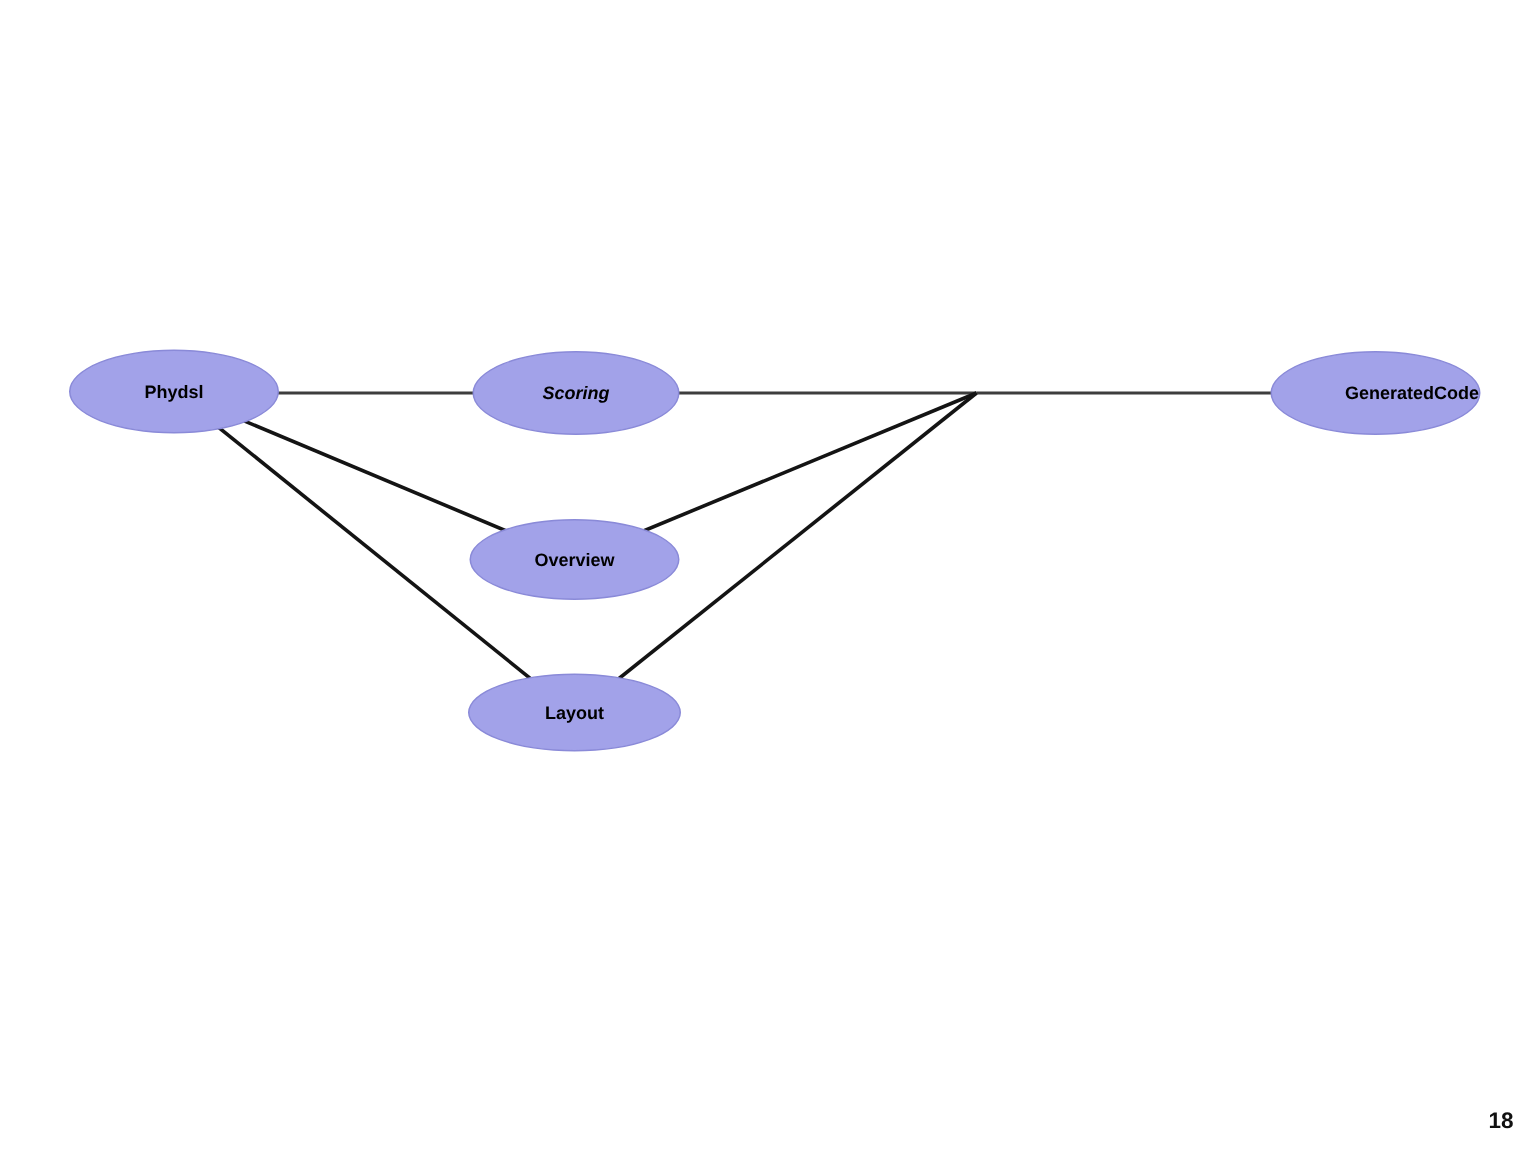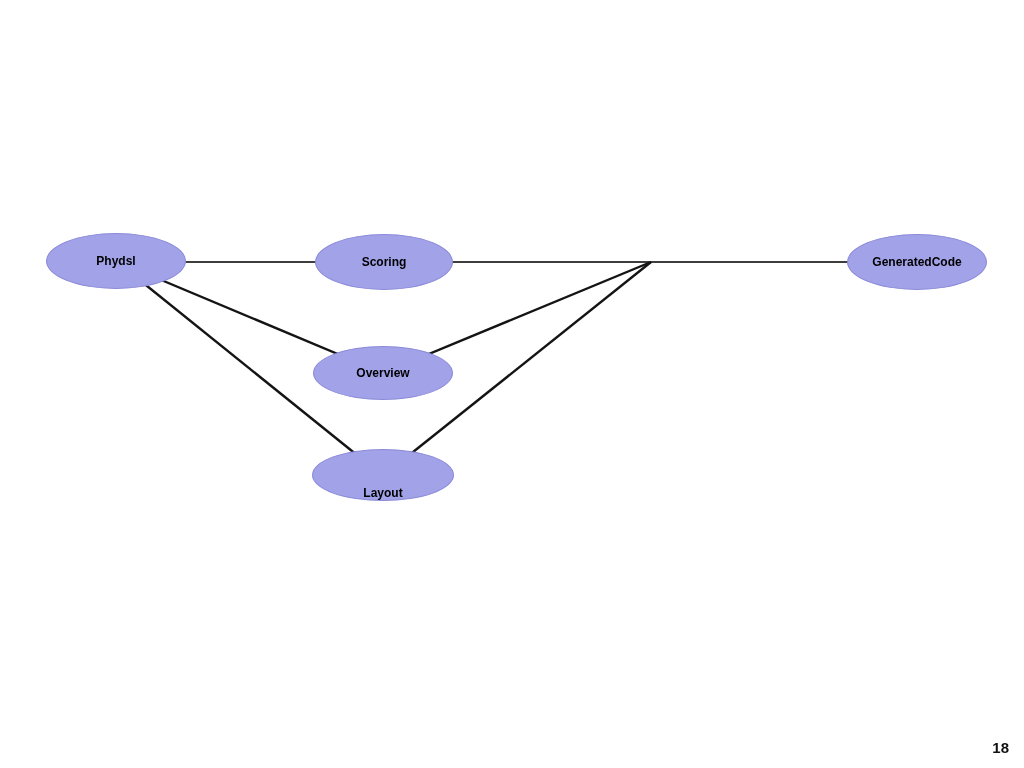--- a/index.html
+++ b/index.html
@@ -47,25 +47,25 @@
     z-index: 1;
     box-sizing: border-box;
   }
   .node-label {
     font-size: 12px;
     font-weight: bold;
     color: #000000;
     white-space: nowrap;
   }
   .node-phydsl        { left: 46px;  top: 233px; width: 140px; height: 56px; }
-  .node-scoring       { left: 315px; top: 234px; width: 138px; height: 56px; }
+  .node-scoring       { left: 315px; top: 234px; width: 138px; height: 56px; font-style: italic; }
   .node-codetemplate  { left: 580px; top: 234px; width: 142px; height: 56px; }
-  .node-generatedcode { left: 847px; top: 234px; width: 140px; height: 56px; }
+  .node-generatedcode { left: 847px; top: 234px; width: 140px; height: 56px; justify-content: flex-end; }
   .node-dynamics      { left: 313px; top: 346px; width: 140px; height: 54px; }
-  .node-layout        { left: 312px; top: 449px; width: 142px; height: 52px; align-items: flex-end; }
+  .node-layout        { left: 312px; top: 449px; width: 142px; height: 52px; }
 
   
   .page-number {
     position: absolute;
     right: 15px; top: 739px;
     font-size: 15px;
     font-weight: bold;
     color: #111111;
   }
 </style>

